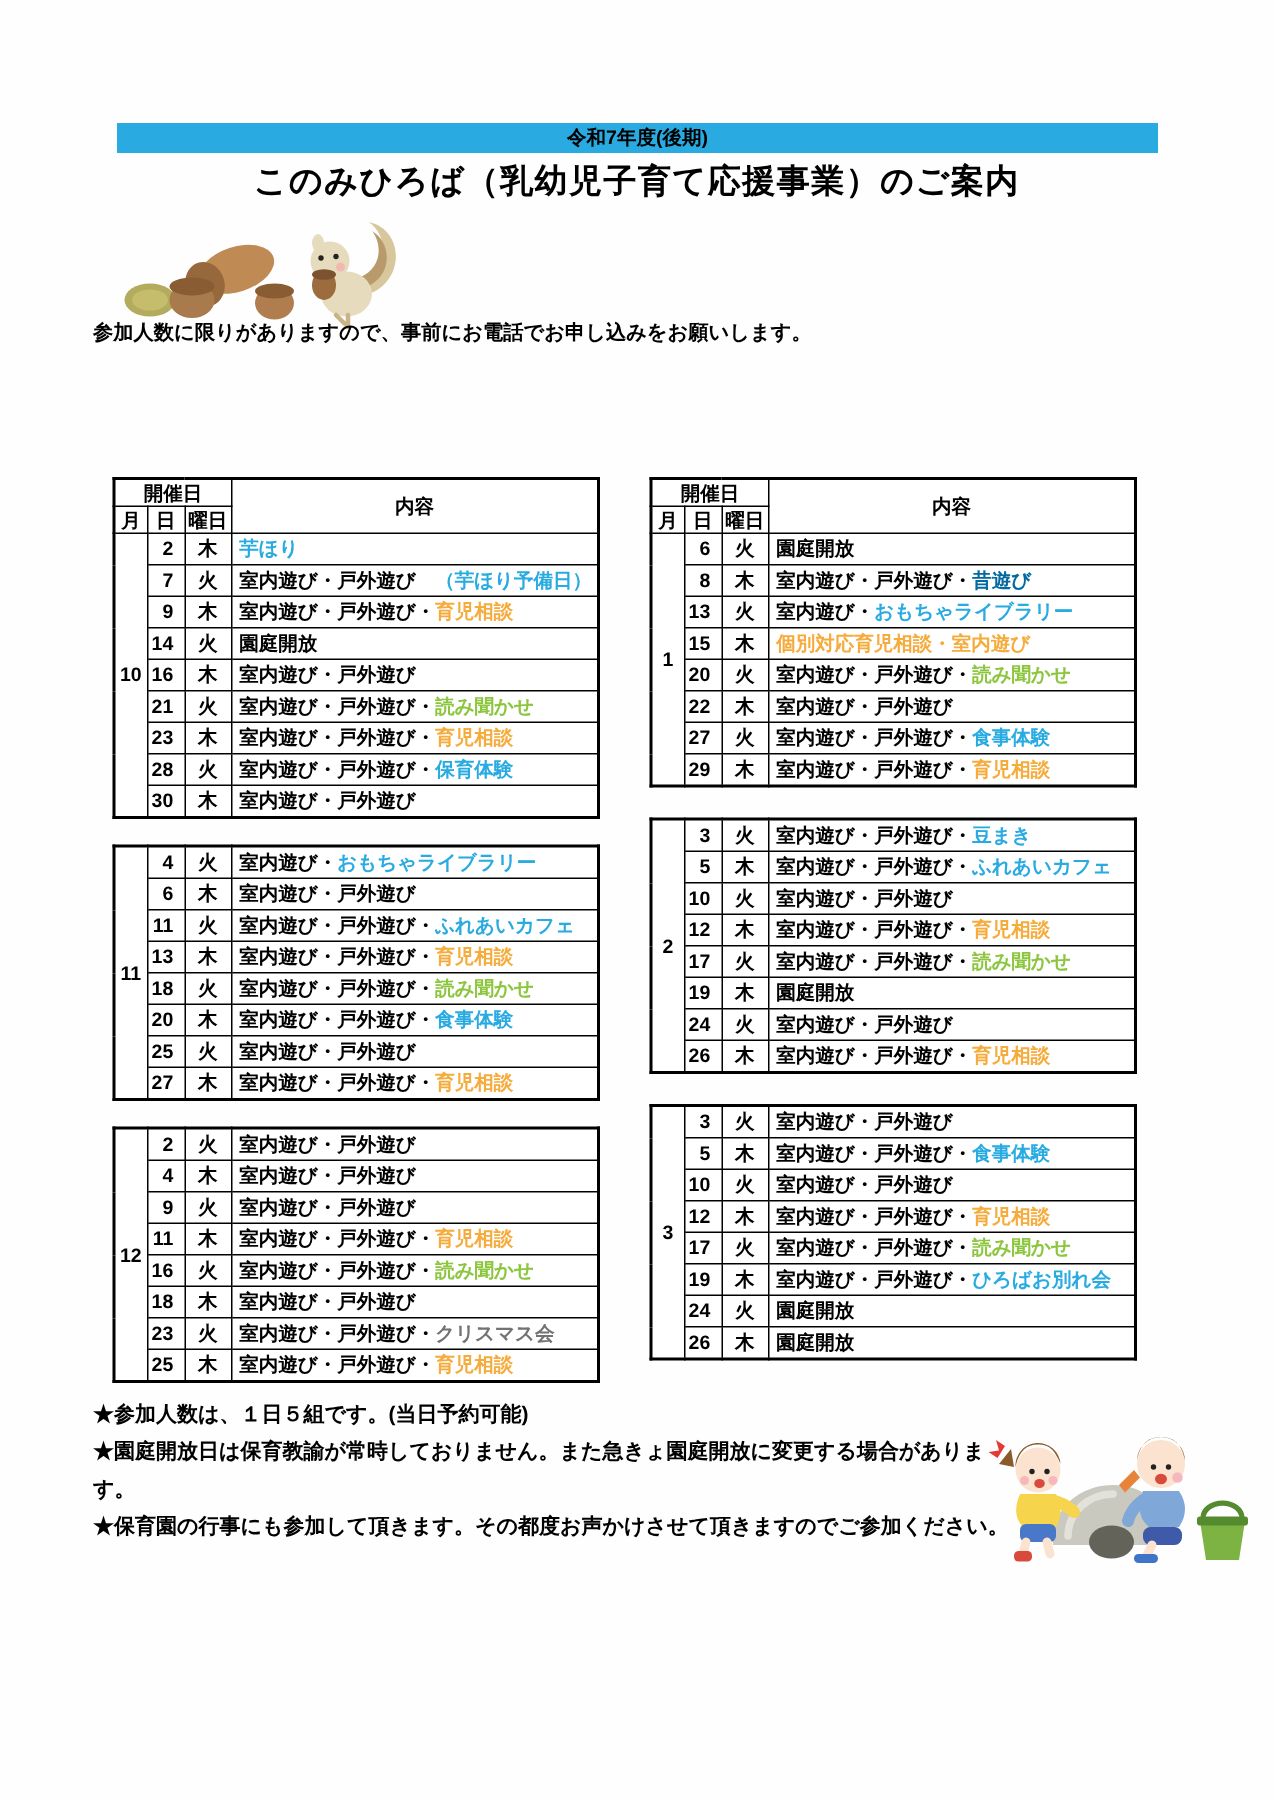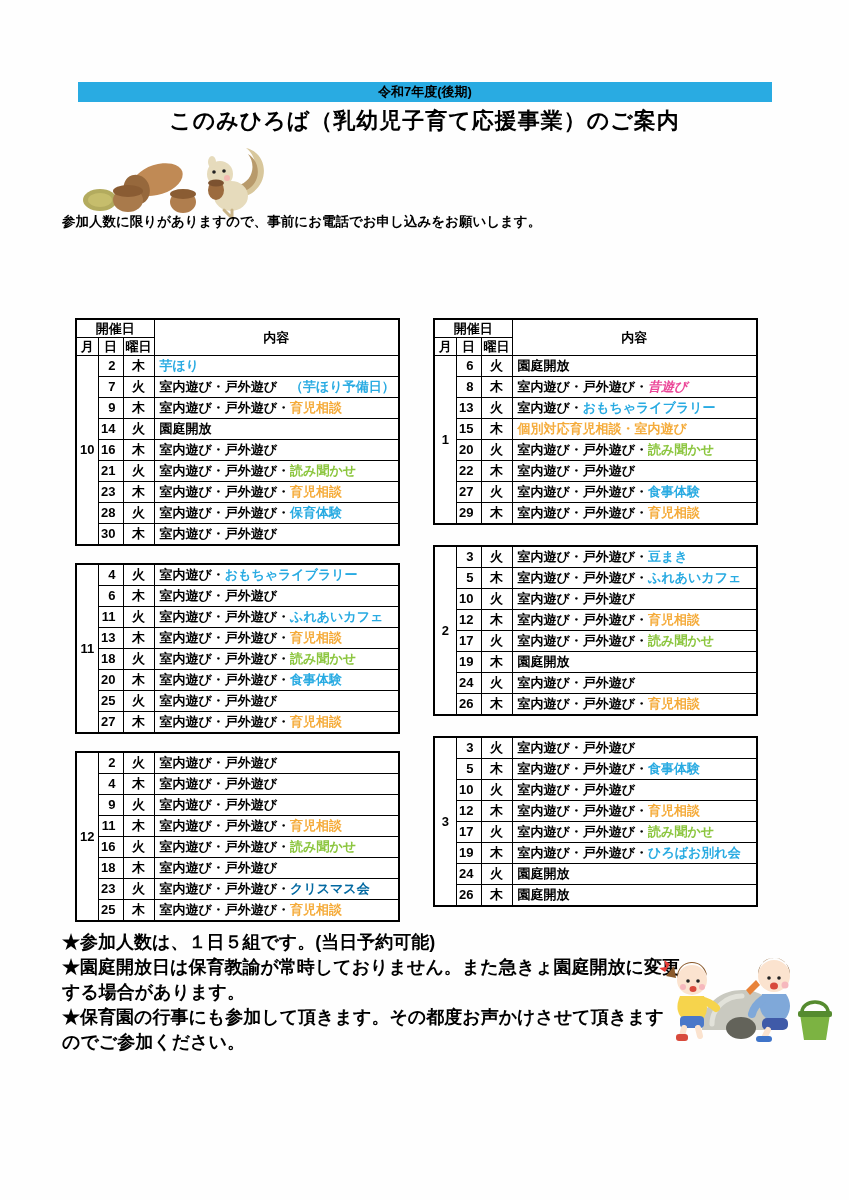--- a/index.html
+++ b/index.html
@@ -29,21 +29,21 @@
   table.sched th, table.sched td { border:1.5px solid #000; font-weight:bold; color:#000;
                 overflow:hidden; white-space:nowrap; }
   table.sched th { height:17px; font-size:13px; text-align:center; line-height:17px; }
   table.sched td { height:20px; font-size:13px; line-height:20px; }
   td.month-cell   { text-align:center; }
   td.day-cell     { text-align:right; padding-right:7px; }
   td.weekday-cell { text-align:center; }
   td.content-cell { text-align:left; padding-left:5px; }
 
   .notes { position:absolute; left:62px; top:930px; width:620px;
-           font-size:18px; font-weight:bold; color:#000; line-height:25px; }
+           font-size:14px; font-weight:bold; color:#000; line-height:25px; }
 
   .illus { position:absolute; }
   #illus-squirrel { left:80px; top:140px; }
   #illus-children { left:650px; top:928px; }
 </style>
 </head>
 <body>
 
 <div class="page">
 
@@ -236,21 +236,21 @@
             <td class="content-cell"><span style="color: rgb(0, 0, 0);">室内遊び・戸外遊び・</span><span style="color: rgb(140, 198, 63);">読み聞かせ</span></td>
           </tr>
           <tr>
             <td class="day-cell">18</td>
             <td class="weekday-cell">木</td>
             <td class="content-cell"><span style="color: rgb(0, 0, 0);">室内遊び・戸外遊び</span></td>
           </tr>
           <tr>
             <td class="day-cell">23</td>
             <td class="weekday-cell">火</td>
-            <td class="content-cell"><span style="color: rgb(0, 0, 0);">室内遊び・戸外遊び・</span><span style="color: #0369a1;">クリスマス会</span></td>
+            <td class="content-cell"><span style="color: rgb(0, 0, 0);">室内遊び・戸外遊び・</span><span style="color: #737373;">クリスマス会</span></td>
           </tr>
           <tr>
             <td class="day-cell">25</td>
             <td class="weekday-cell">木</td>
             <td class="content-cell"><span style="color: rgb(0, 0, 0);">室内遊び・戸外遊び・</span><span style="color: rgb(245, 172, 60);">育児相談</span></td>
           </tr>
         </tbody>
       </table>
     </div>
   <div class="col" id="col-right">
@@ -275,21 +275,21 @@
         <tbody>
           <tr>
             <td class="month-cell" rowspan="8">1</td>
             <td class="day-cell">6</td>
             <td class="weekday-cell">火</td>
             <td class="content-cell"><span style="color: rgb(0, 0, 0);">園庭開放</span></td>
           </tr>
           <tr>
             <td class="day-cell">8</td>
             <td class="weekday-cell">木</td>
-            <td class="content-cell"><span style="color: rgb(0, 0, 0);">室内遊び・戸外遊び・</span><span style="color: #ec4899; font-style: italic;">昔遊び</span></td>
+            <td class="content-cell"><span style="color: rgb(0, 0, 0);">室内遊び・戸外遊び・</span><span style="color: #0369a1;">昔遊び</span></td>
           </tr>
           <tr>
             <td class="day-cell">13</td>
             <td class="weekday-cell">火</td>
             <td class="content-cell"><span style="color: rgb(0, 0, 0);">室内遊び・</span><span style="color: rgb(41, 171, 226);">おもちゃライブラリー</span></td>
           </tr>
           <tr>
             <td class="day-cell">15</td>
             <td class="weekday-cell">木</td>
             <td class="content-cell"><span style="color: rgb(245, 172, 60);">個別対応育児相談・室内遊び</span></td>

